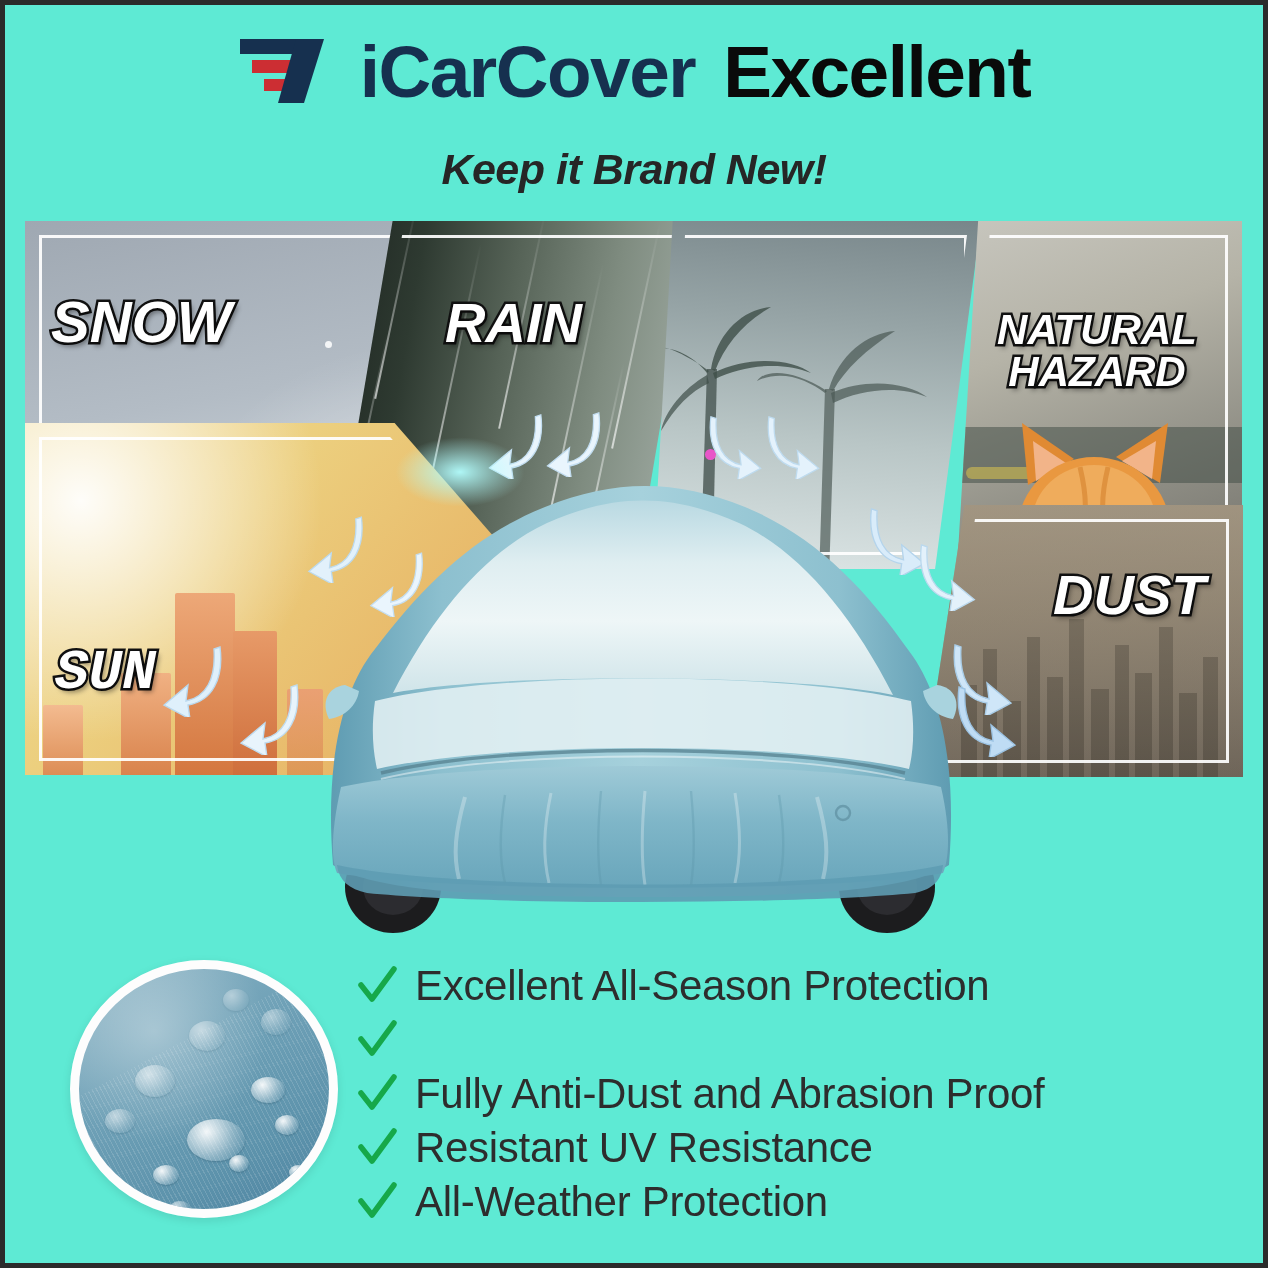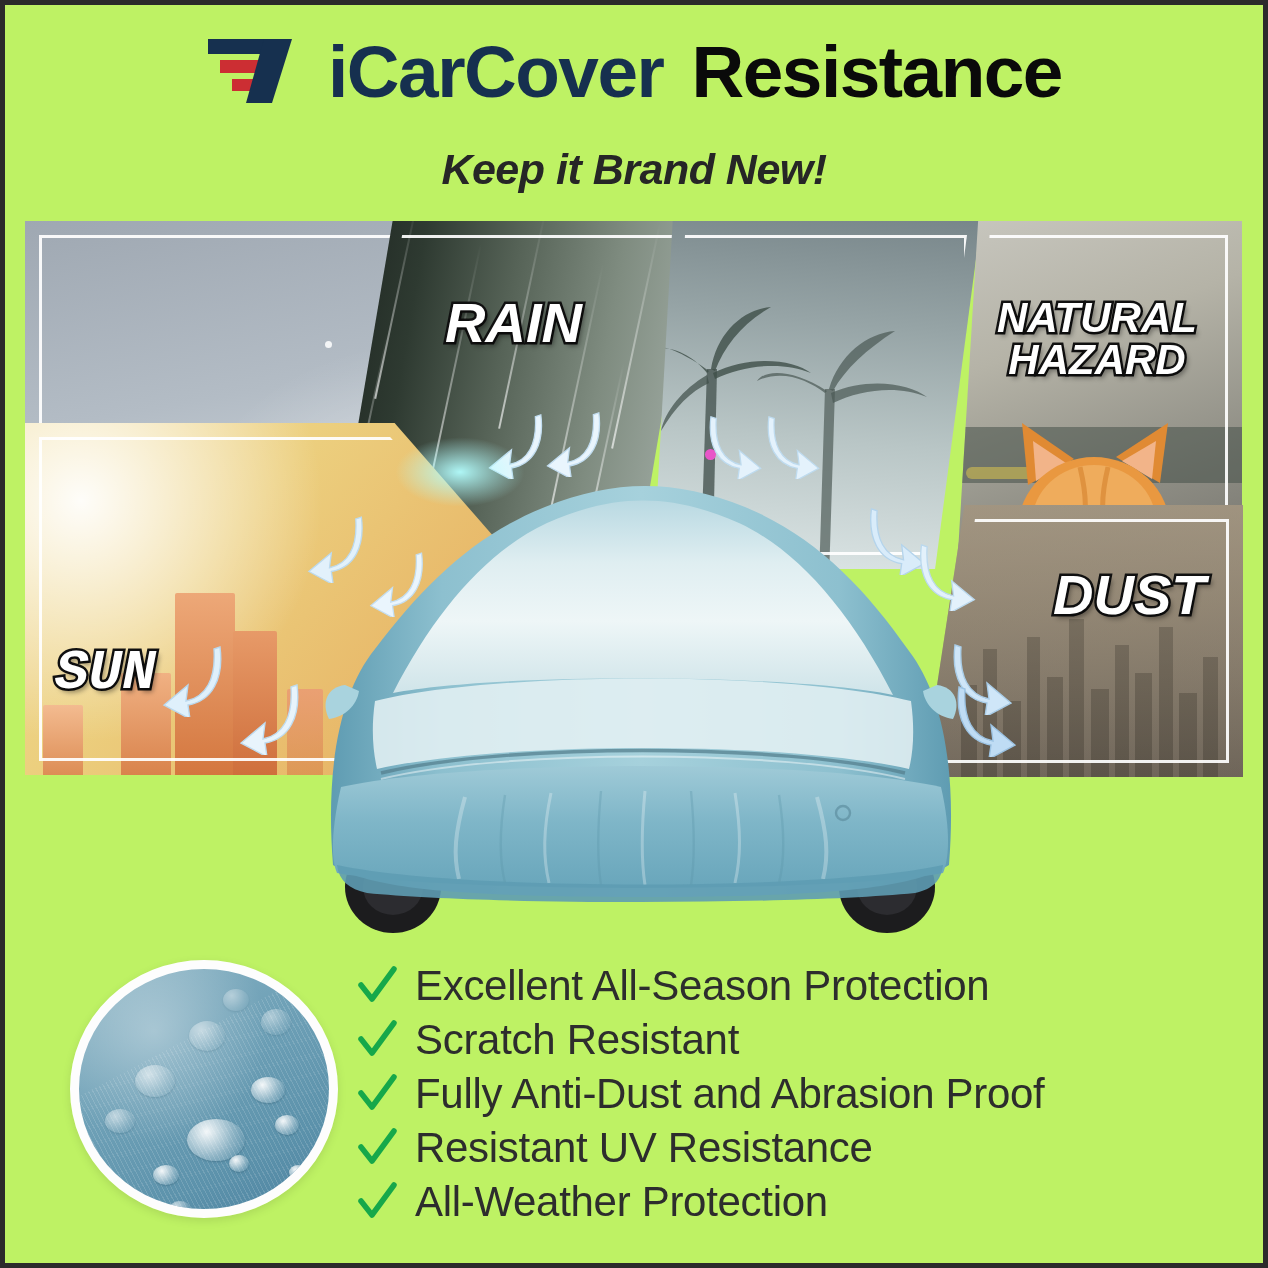--- a/index.html
+++ b/index.html
@@ -7,21 +7,21 @@
   body {
     font-family:"Liberation Sans", sans-serif;
     position:relative;
     overflow:hidden;
   }
 
   
   #frame {
     position:absolute; inset:0;
     border:5px solid #2b2b2b;
-    background:#bef264;
+    background:#5eead4;
   }
   #stage { position:absolute; inset:0; }
 
   
   #header { position:absolute; left:0; top:0; width:100%; height:200px; }
 
   #titleRow {
     position:absolute; left:0; top:28px; width:100%;
     display:flex; align-items:center; justify-content:center; gap:10px;
   }
@@ -116,21 +116,21 @@
   
   #p-hazard {
     left:935px; top:6px; width:290px; height:500px;
     clip-path:polygon(9% 0, 100% 0, 100% 100%, 0 86%);
     background:
       linear-gradient(160deg,#c7c6be 0%, #b5b3a7 26%, #8e8d84 55%, #6f6e68 80%, #565550 100%);
   }
   #p-hazard .inner-rule { clip-path:polygon(9% 0, 100% 0, 100% 100%, 0 86%); border:none;
       box-shadow: inset 0 0 0 3px rgba(255,255,255,.92); }
   #lbl-hazard {
-    left:0; top:76px; width:100%; text-align:center; font-size:42px;
+    left:0; top:88px; width:100%; text-align:center; font-size:42px;
     white-space:normal;
   }
 
   
   #p-sun {
     left:8px; top:208px; width:560px; height:352px;
     clip-path:polygon(0 0, 66% 0, 100% 62%, 100% 100%, 0 100%);
     background:
       radial-gradient(circle at 10% 22%, rgba(255,255,255,.95), rgba(255,255,255,0) 42%),
       linear-gradient(130deg,#f0dc9a 0%, #eccf7e 35%, #e8b96a 68%, #df9f55 100%);
@@ -223,39 +223,40 @@
     <div id="titleRow">
 
       <svg id="logoMark" viewBox="0 0 112 76">
         <path d="M2 6 L74 6 L62 21 L2 21 Z" fill="#16304f"></path>
         <path d="M14 27 L66 27 L56 40 L14 40 Z" fill="#cc2e33"></path>
         <path d="M26 46 L58 46 L49 58 L26 58 Z" fill="#cc2e33"></path>
         <path d="M58 6 L86 6 L66 70 L40 70 Z" fill="#16304f"></path>
       </svg>
 
       <span id="brandName">iCarCover</span>
-      <span id="titleWord">Resistance</span>
+      <span id="titleWord">Excellent</span>
     </div>
 
     <div id="tagline">Keep it Brand New!</div>
   </div>
 
   <div id="collage">
 
     <div class="panel" id="p-snow">
       <div id="snowRidge"></div>
       <span class="snowflake">❄</span>
       <div class="snowdot" style="left:300px;top:120px;width:7px;height:7px;"></div>
       <div class="snowdot" style="left:420px;top:180px;width:6px;height:6px;"></div>
       <div class="snowdot" style="left:210px;top:260px;width:8px;height:8px;"></div>
       <div class="snowdot" style="left:500px;top:90px;width:5px;height:5px;"></div>
       <div class="snowdot" style="left:360px;top:310px;width:7px;height:7px;"></div>
       <div class="snowdot" style="left:130px;top:330px;width:6px;height:6px;"></div>
       <div class="snowdot" style="left:470px;top:250px;width:6px;height:6px;"></div>
       <div class="inner-rule"></div>
+      <span class="plabel" id="lbl-snow">SNOW</span>
     </div>
 
     <div class="panel" id="p-rain">
       <div class="rainline" style="left:60px;  top:-20px; height:200px;"></div>
       <div class="rainline" style="left:120px; top:20px;  height:240px;"></div>
       <div class="rainline" style="left:186px; top:-10px; height:220px;"></div>
       <div class="rainline" style="left:240px; top:40px;  height:260px;"></div>
       <div class="rainline" style="left:300px; top:0px;   height:230px;"></div>
       <div class="rainline" style="left:32px;  top:110px; height:190px;"></div>
       <div class="rainline" style="left:270px; top:140px; height:170px;"></div>
@@ -476,21 +477,20 @@
       <svg class="check" viewBox="0 0 40 40">
         <path d="M4 19 L15 33 L37 3" stroke="#16a84a" stroke-width="5.5" fill="none" stroke-linecap="round" stroke-linejoin="round"></path>
       </svg>
       <span class="feat-text">Excellent All-Season Protection</span>
     </div>
 
     <div class="feat">
       <svg class="check" viewBox="0 0 40 40">
         <path d="M4 19 L15 33 L37 3" stroke="#16a84a" stroke-width="5.5" fill="none" stroke-linecap="round" stroke-linejoin="round"></path>
       </svg>
-      <span class="feat-text">Scratch Resistant</span>
     </div>
 
     <div class="feat">
       <svg class="check" viewBox="0 0 40 40">
         <path d="M4 19 L15 33 L37 3" stroke="#16a84a" stroke-width="5.5" fill="none" stroke-linecap="round" stroke-linejoin="round"></path>
       </svg>
       <span class="feat-text">Fully Anti-Dust and Abrasion Proof</span>
     </div>
 
     <div class="feat">

